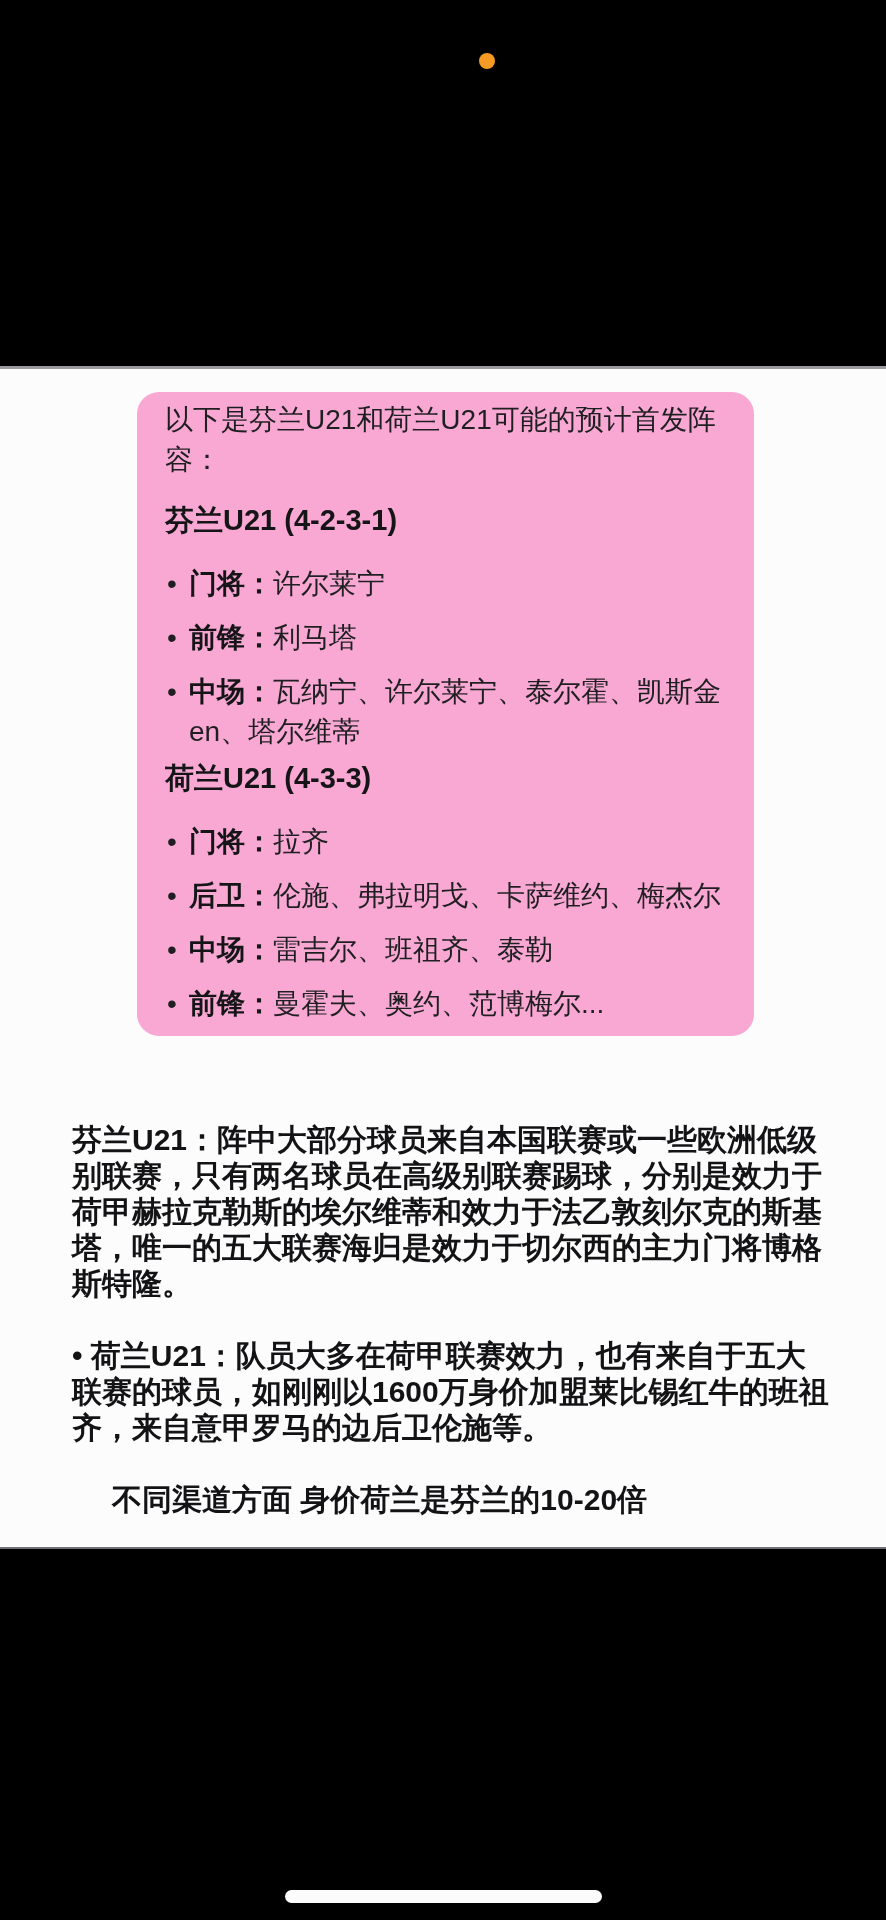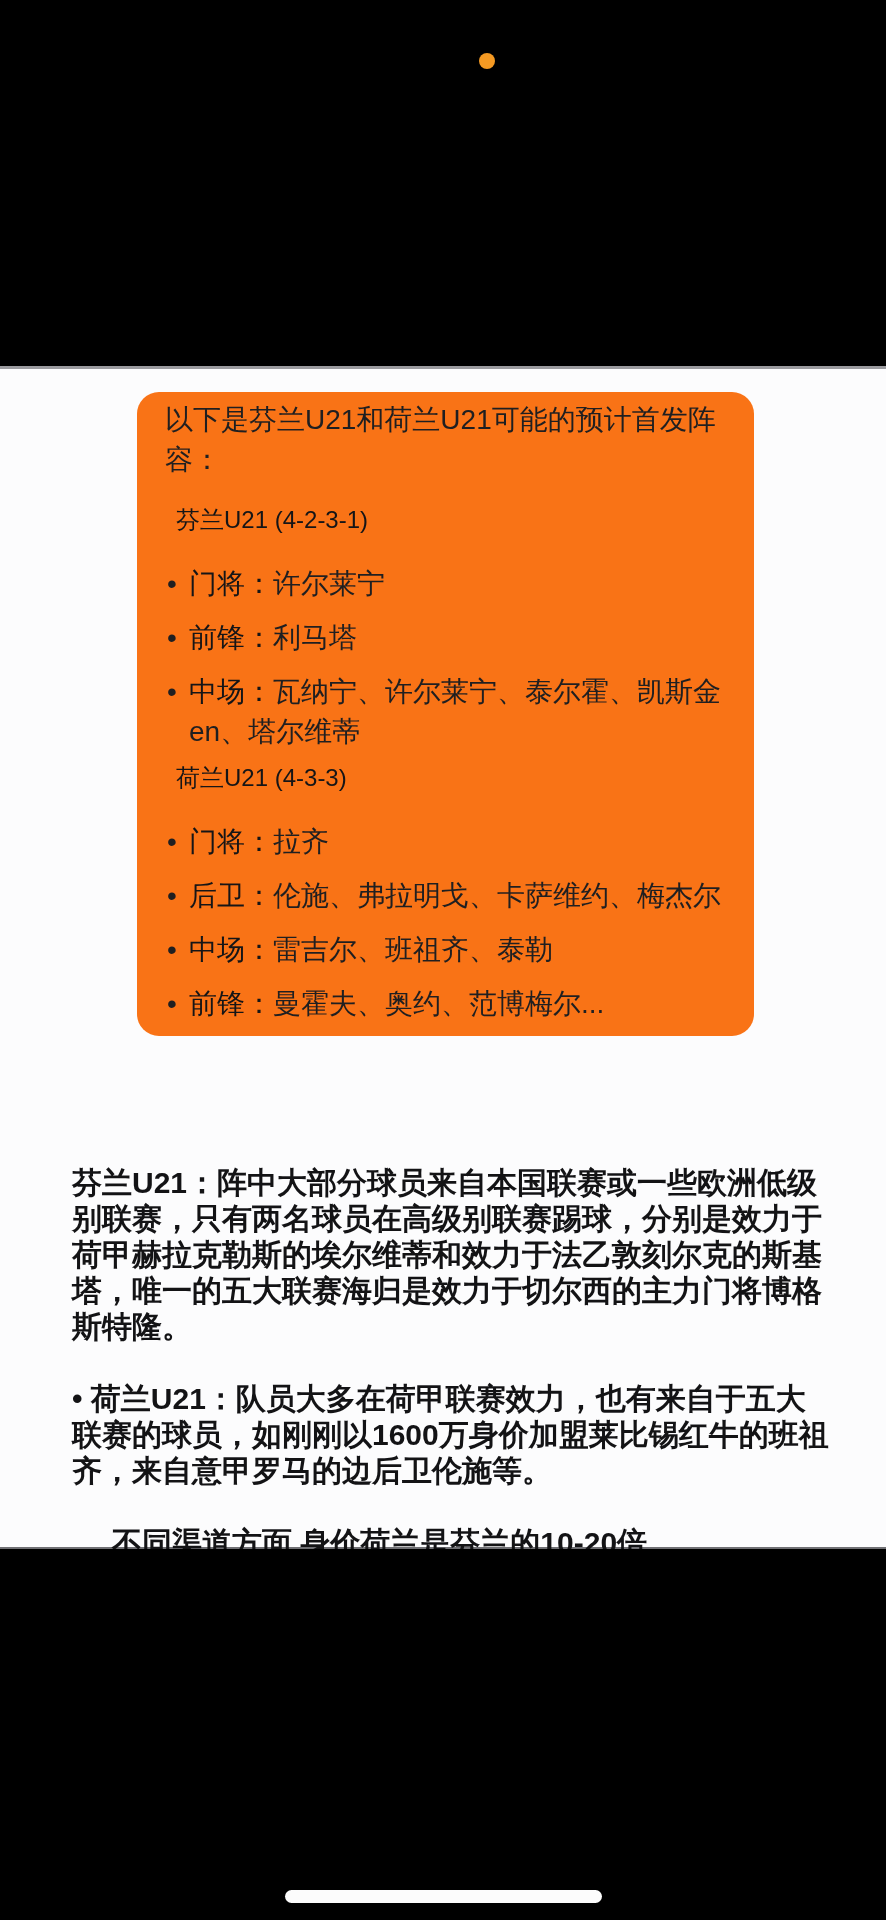--- a/index.html
+++ b/index.html
@@ -40,35 +40,35 @@
     box-sizing: border-box;
   }
   
   .card {
     position: absolute;
     left: 137px;
     top: 23px;
     width: 617px;
     box-sizing: border-box;
     padding: 8px 28px 12px;
-    background: #f97316;
+    background: #f9a8d4;
     border-radius: 22px;
     color: #1f1f21;
     font-size: 28px;
     line-height: 40px;
     font-weight: 400;
   }
   .card .intro {
     margin: 0 0 20px;
   }
   .team-heading {
-    margin: 11px;
-    font-size: 24px;
+    margin: 0;
+    font-size: 29px;
     line-height: 40px;
-    font-weight: 400;
+    font-weight: 700;
     color: #151517;
   }
   .team-heading + .lineup { margin-top: 24px; }
   .lineup + .team-heading { margin-top: 6px; }
   .lineup {
     list-style: none;
     margin: 0;
     padding: 0;
   }
   .lineup li {
@@ -78,26 +78,26 @@
   }
   .lineup li:last-child { margin-bottom: 0; }
   .lineup li::before {
     content: "\2022";
     position: absolute;
     left: 2px;
     top: 0;
     line-height: 40px;
     color: #1f1f21;
   }
-  .lineup .pos-label { font-weight: 400; color: #151517; text-align: center; }
+  .lineup .pos-label { font-weight: 700; color: #151517; text-align: center; }
   
   .analysis {
     position: absolute;
     left: 72px;
-    top: 796px;
+    top: 753px;
     width: 762px;
     color: #131315;
     font-size: 30px;
     line-height: 36px;
     font-weight: 600;
   }
   .analysis p { margin: 0 0 36px; }
   .analysis p:last-child { margin-bottom: 0; margin-left: 40px; }
   
   .bottom-area {

